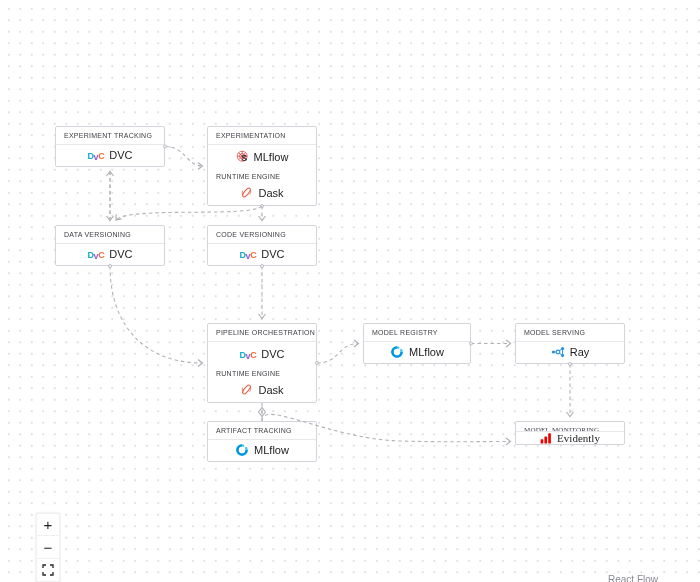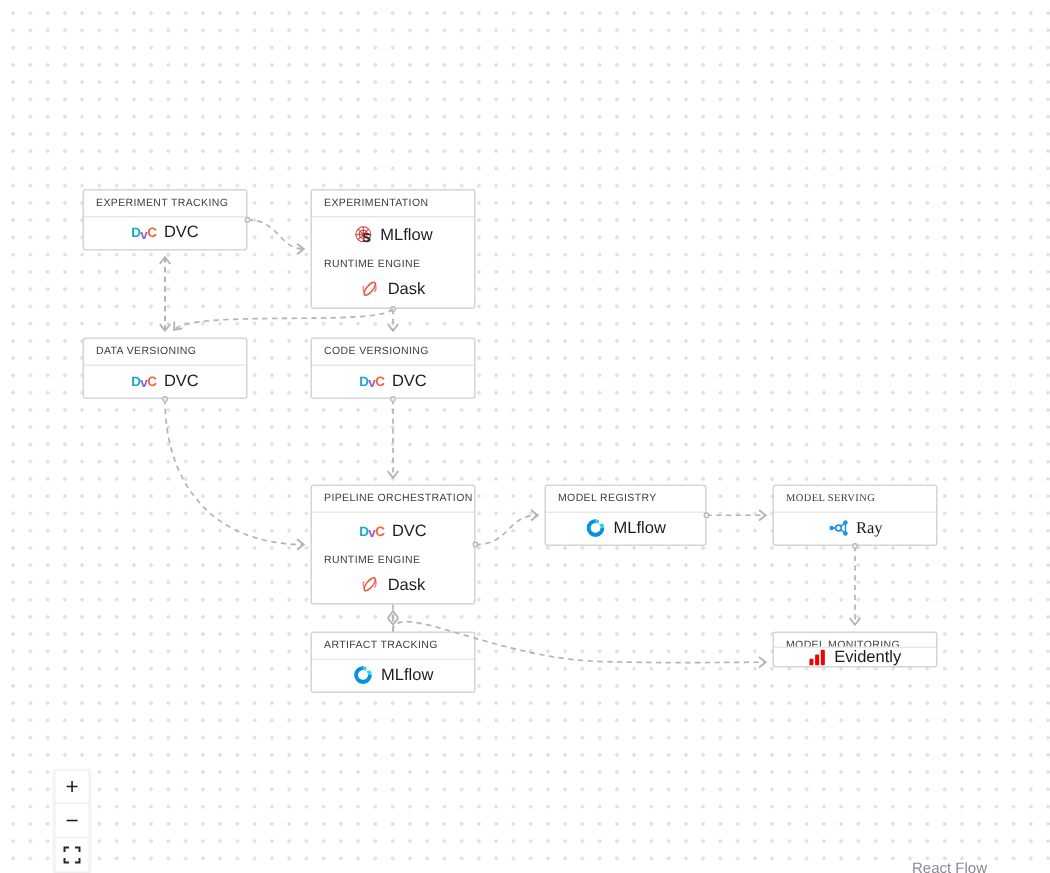--- a/index.html
+++ b/index.html
@@ -117,21 +117,21 @@
         <div class="node-header">MODEL REGISTRY</div>
         <div class="tool-row">
           <svg class="ticon" width="14" height="14" viewBox="0 0 14 14">
             <circle cx="7" cy="7" r="4.6" fill="none" stroke="#43c9ed" stroke-width="2.4"></circle>
             <path d="M7,2.4 A4.6,4.6 0 1 0 11.6,7" fill="none" stroke="#0194e2" stroke-width="2.4"></path>
             <path d="M9.6,0.4 L13.6,3.2 L9,4.8 Z" fill="#fff"></path>
           </svg>
           <span class="tool-label">MLflow</span>
         </div>
       </div>
-      <div class="node" style="left: 515px; top: 323px; width: 110px; height: 41px; font-family: Liberation Serif, serif;">
+      <div class="node" style="left: 515px; top: 323px; width: 110px; height: 41px;">
         <div class="node-header">MODEL SERVING</div>
         <div class="tool-row">
           <svg class="ticon" width="14" height="14" viewBox="0 0 14 14">
             <g stroke="#1d8fe8" stroke-width="1">
               <line x1="2.4" y1="7" x2="7" y2="7"></line>
               <line x1="7" y1="7" x2="11.6" y2="3.4"></line>
               <line x1="7" y1="7" x2="11.6" y2="10.6"></line>
               <line x1="11.6" y1="3.4" x2="11.6" y2="10.6"></line>
             </g>
             <g fill="#1d8fe8">
@@ -148,21 +148,21 @@
         <div class="node-header">ARTIFACT TRACKING</div>
         <div class="tool-row">
           <svg class="ticon" width="14" height="14" viewBox="0 0 14 14">
             <circle cx="7" cy="7" r="4.6" fill="none" stroke="#43c9ed" stroke-width="2.4"></circle>
             <path d="M7,2.4 A4.6,4.6 0 1 0 11.6,7" fill="none" stroke="#0194e2" stroke-width="2.4"></path>
             <path d="M9.6,0.4 L13.6,3.2 L9,4.8 Z" fill="#fff"></path>
           </svg>
           <span class="tool-label">MLflow</span>
         </div>
       </div>
-      <div class="node" style="left: 515px; top: 421px; width: 110px; height: 24px;">
+      <div class="node" style="left: 515px; top: 421px; width: 110px; height: 24px; font-family: Liberation Serif, serif;">
         <div class="node-header">MODEL MONITORING</div>
         <div class="tool-row">
           <svg class="ticon" width="12" height="12" viewBox="0 0 12 12">
             <g fill="#ed0400">
               <rect x="0.6" y="7.2" width="2.7" height="4.3" rx="0.6"></rect>
               <rect x="4.4" y="4.4" width="2.7" height="7.1" rx="0.6"></rect>
               <rect x="8.2" y="1.2" width="2.7" height="10.3" rx="0.6"></rect>
             </g>
           </svg>
           <span class="tool-label">Evidently</span>

